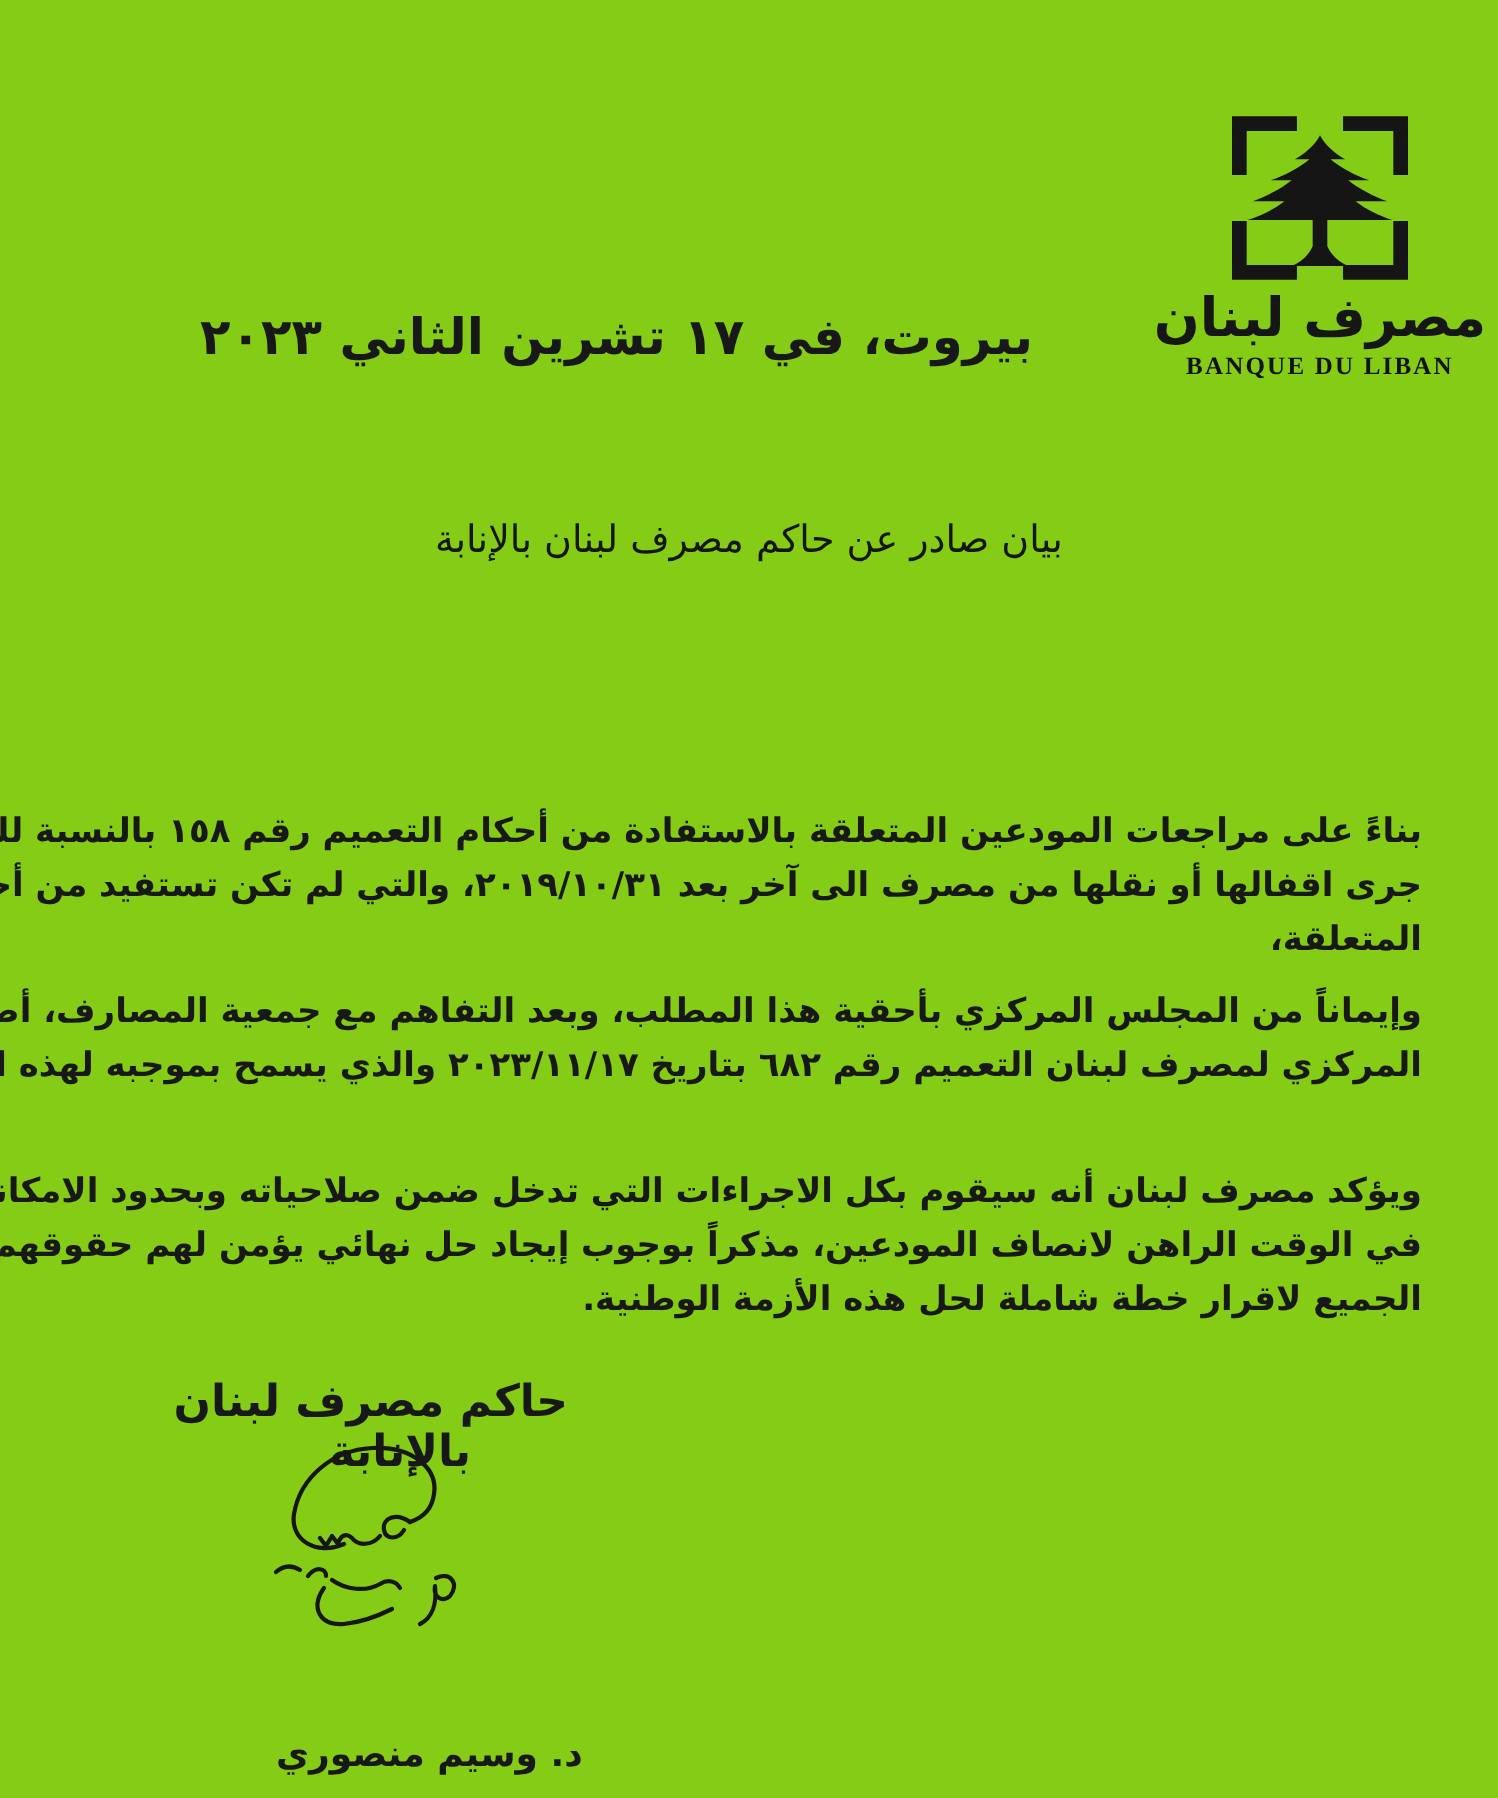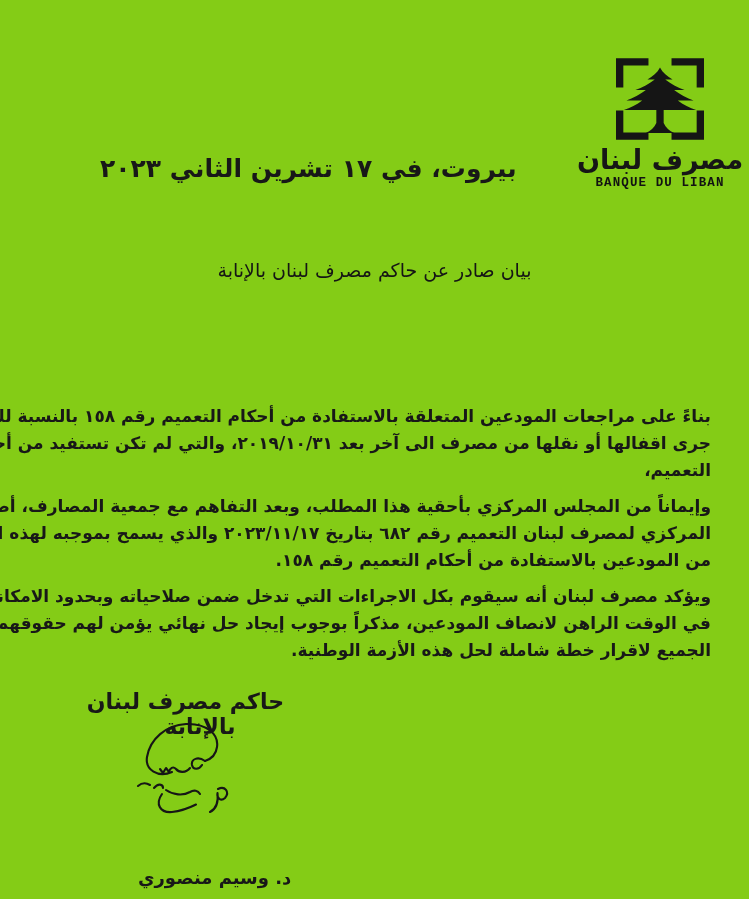--- a/index.html
+++ b/index.html
@@ -35,21 +35,21 @@
   .logo-ar {
     margin-top: 5px;
     font-size: 27px;
     font-weight: 700;
     line-height: 30px;
     direction: rtl;
     color: #161616;
   }
   .logo-en {
     margin-top: 1px;
-    font-family: Liberation Mono, monospace;
+    font-family: Liberation Serif, serif;
     font-size: 12.5px;
     font-weight: 700;
     letter-spacing: 1.1px;
     white-space: nowrap;
     color: #121212;
   }
 
   
   .date-line {
     position: absolute;
@@ -154,27 +154,26 @@
     <div class="logo-en">BANQUE DU LIBAN</div>
   </div>
 
   <div class="date-line">بيروت، في ١٧ تشرين الثاني ٢٠٢٣</div>
 
   <div class="statement-title">بيان صادر عن حاكم مصرف لبنان بالإنابة</div>
 
   <div class="body-par" id="par-1">
     <span class="bline">بناءً على مراجعات المودعين المتعلقة بالاستفادة من أحكام التعميم رقم ١٥٨ بالنسبة للحسابات التي</span>
     <span class="bline">جرى اقفالها أو نقلها من مصرف الى آخر بعد ٢٠١٩/١٠/٣١، والتي لم تكن تستفيد من أحكام هذا</span>
-    <span class="bline">التعميم،</span>
+    <span class="bline">المتعلقة،</span>
   </div>
 
   <div class="body-par" id="par-2">
     <span class="bline">وإيماناً من المجلس المركزي بأحقية هذا المطلب، وبعد التفاهم مع جمعية المصارف، أصدر المجلس</span>
     <span class="bline">المركزي لمصرف لبنان التعميم رقم ٦٨٢ بتاريخ ٢٠٢٣/١١/١٧ والذي يسمح بموجبه لهذه الشريحة</span>
-    <span class="bline">من المودعين بالاستفادة من أحكام التعميم رقم ١٥٨.</span>
   </div>
 
   <div class="body-par" id="par-3">
     <span class="bline">ويؤكد مصرف لبنان أنه سيقوم بكل الاجراءات التي تدخل ضمن صلاحياته وبحدود الامكانات المتاحة</span>
     <span class="bline">في الوقت الراهن لانصاف المودعين، مذكراً بوجوب إيجاد حل نهائي يؤمن لهم حقوقهم عبر تفاهم</span>
     <span class="bline">الجميع لاقرار خطة شاملة لحل هذه الأزمة الوطنية.</span>
   </div>
 
   <div class="sig-role">حاكم مصرف لبنان</div>
   <div class="sig-acting">بالإنابة</div>

